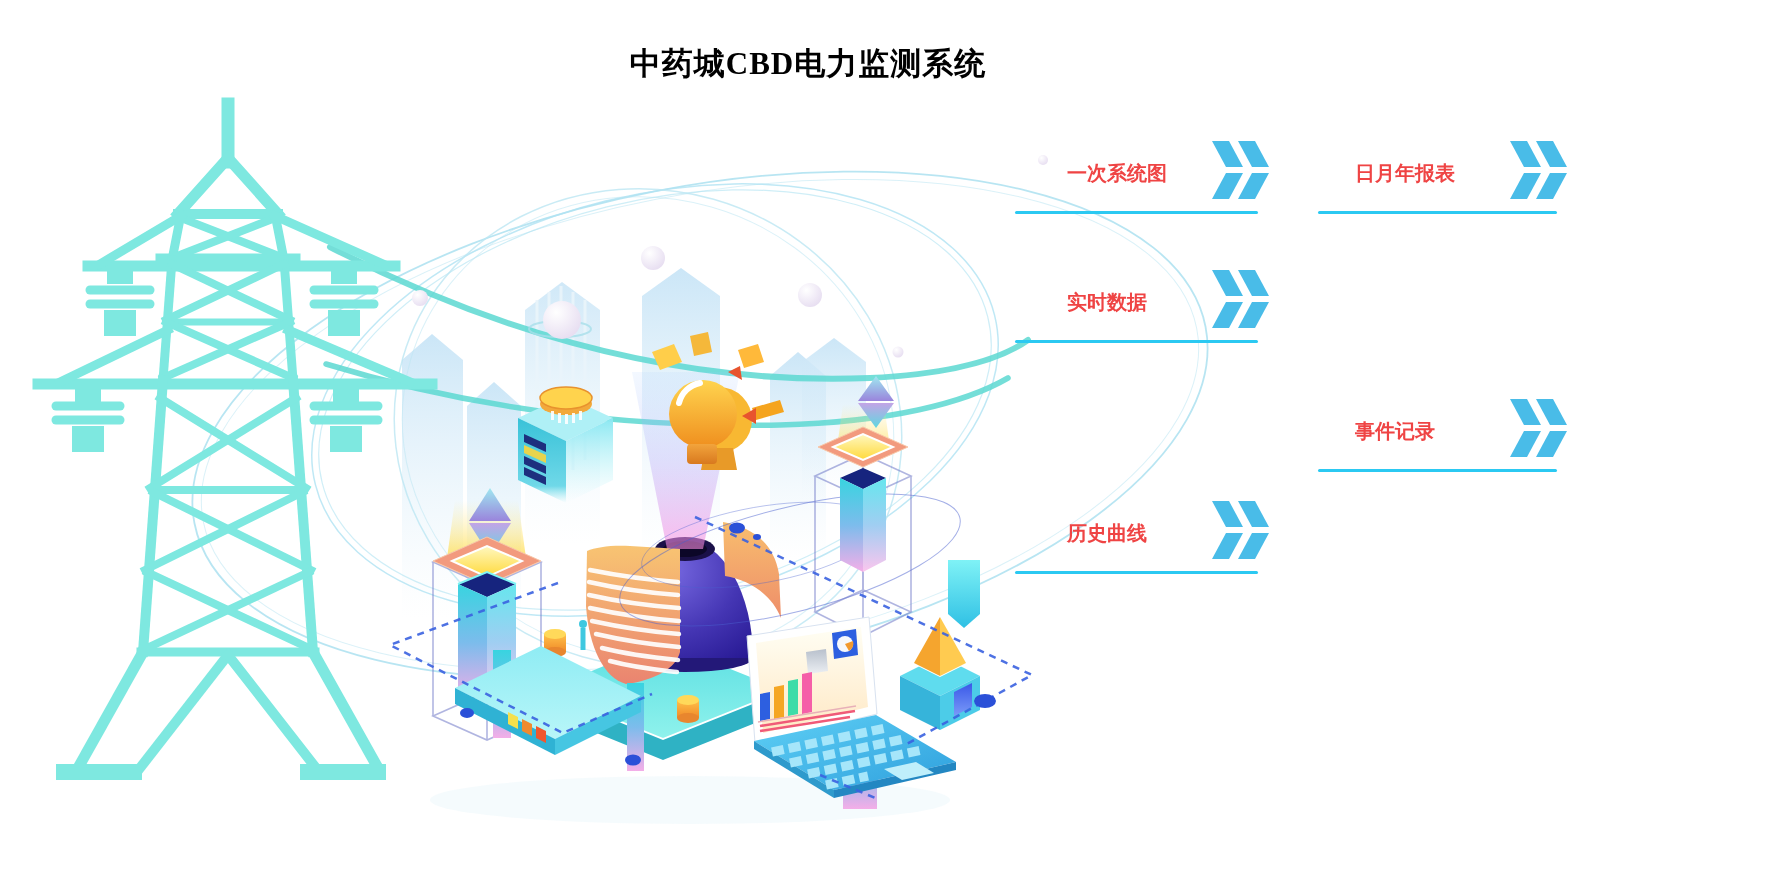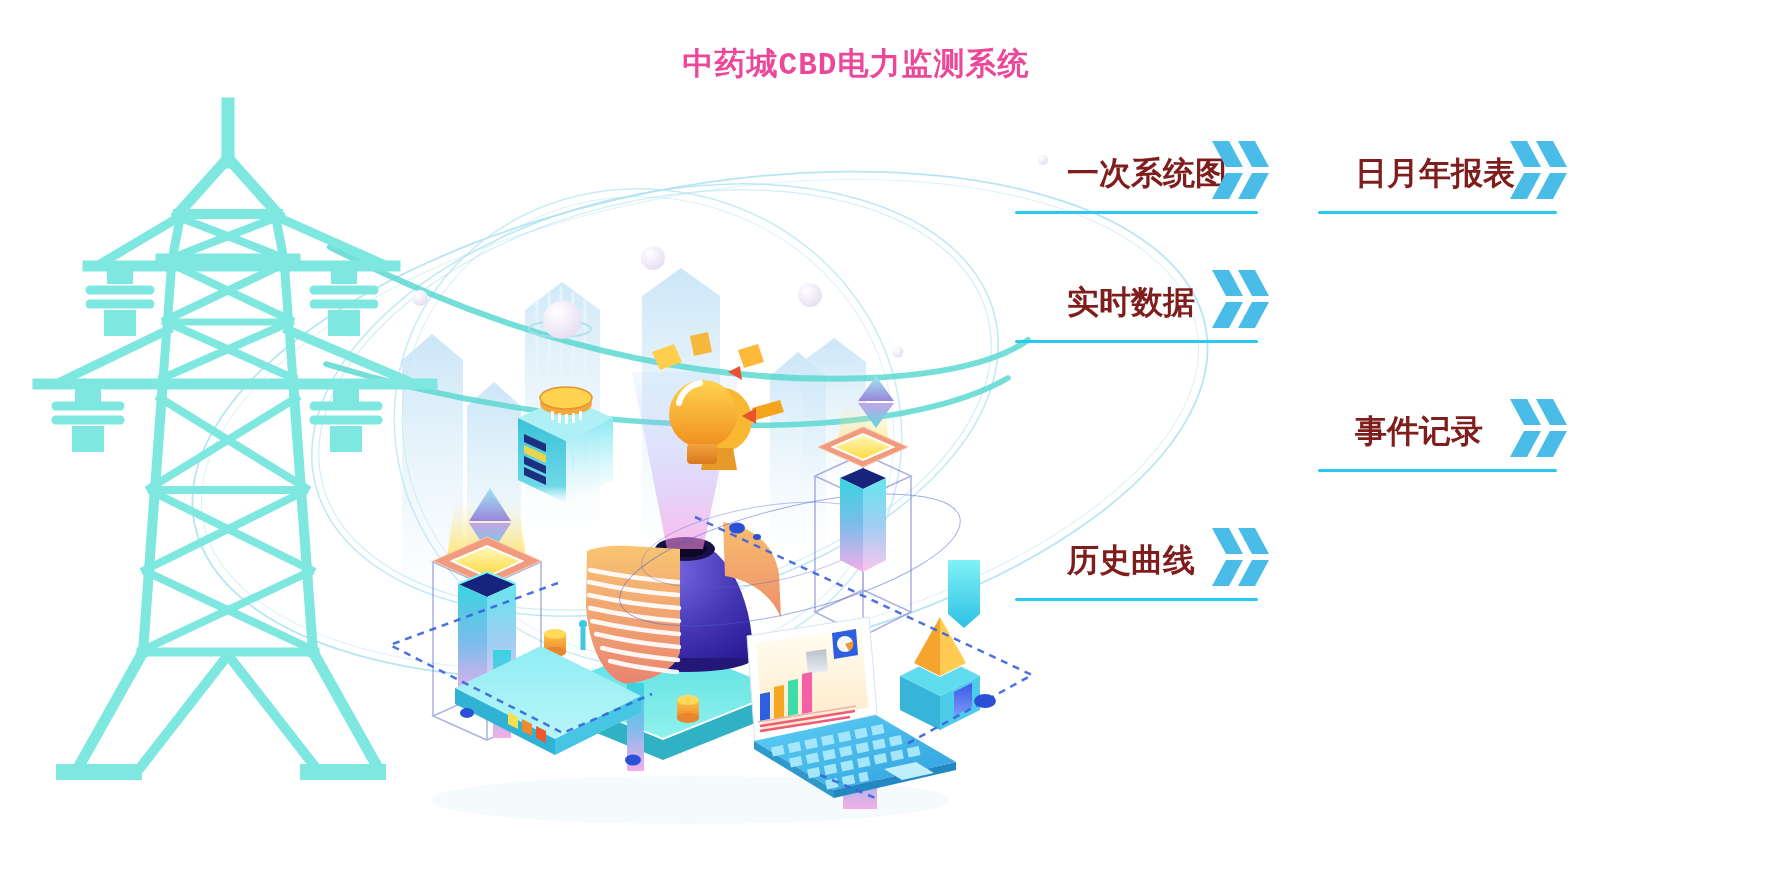--- a/index.html
+++ b/index.html
@@ -1,23 +1,23 @@
 <!DOCTYPE html>
 <html><head>
 <meta charset="utf-8">
 <style>
   html,body{margin:0;padding:0;background:#fff;}
   body{width:1774px;height:888px;overflow:hidden;}
   .stage{position:relative;width:1774px;height:888px;background:#ffffff;font-family:"Liberation Sans","DejaVu Sans",sans-serif;}
-  .page-title{position:absolute;left:856px;top:22px;transform:translateX(-50%);
-    font-family:Liberation Mono, monospace;font-weight:700;font-size:31px;
-    color:#ec4899;white-space:nowrap;letter-spacing:1px;}
+  .page-title{position:absolute;left:808px;top:22px;transform:translateX(-50%);
+    font-family:Liberation Serif, serif;font-weight:700;font-size:31px;
+    color:#000000;white-space:nowrap;letter-spacing:1px;}
   .illu{position:absolute;left:0;top:0;}
   .menu-item{position:absolute;height:80px;cursor:pointer;}
-  .menu-label{position:absolute;top:24px;font-size:32px;line-height:30px;font-weight:700;color:#7f1d1d;white-space:nowrap;}
+  .menu-label{position:absolute;top:24px;font-size:20px;line-height:30px;font-weight:700;color:#ef4444;white-space:nowrap;}
   .menu-item.col-left .menu-label{left:52px;}
   .menu-item.col-right .menu-label{left:37px;font-family:Liberation Serif, serif;}
   .chev{position:absolute;top:7px;width:62px;height:58px;}
   .menu-item.col-left .chev{left:197px;}
   .menu-item.col-right .chev{left:192px;}
   .chev polygon{fill:#49BCE8;}
   .menu-underline{position:absolute;left:0;bottom:0;width:100%;height:3px;background:#2BC9F2;border-radius:2px;}
 </style>
 </head>
 <body>
@@ -428,21 +428,21 @@
   <div class="menu-item col-left" style="left:1015px;top:263px;width:243px">
     <span class="menu-label">实时数据</span>
     <svg class="chev" viewBox="0 0 62 58">
         <polygon points="0,0 17,0 31,26 14,26"></polygon>
         <polygon points="14,32 31,32 17,58 0,58"></polygon>
         <polygon points="26,0 43,0 57,26 40,26"></polygon>
         <polygon points="40,32 57,32 43,58 26,58"></polygon>
       </svg>
     <div class="menu-underline"></div>
   </div>
-  <div class="menu-item col-left" style="left:1015px;top:521px;width:243px">
+  <div class="menu-item col-left" style="left:1015px;top:494px;width:243px">
     <span class="menu-label">历史曲线</span>
     <svg class="chev" viewBox="0 0 62 58">
         <polygon points="0,0 17,0 31,26 14,26"></polygon>
         <polygon points="14,32 31,32 17,58 0,58"></polygon>
         <polygon points="26,0 43,0 57,26 40,26"></polygon>
         <polygon points="40,32 57,32 43,58 26,58"></polygon>
       </svg>
     <div class="menu-underline"></div>
   </div>
 

